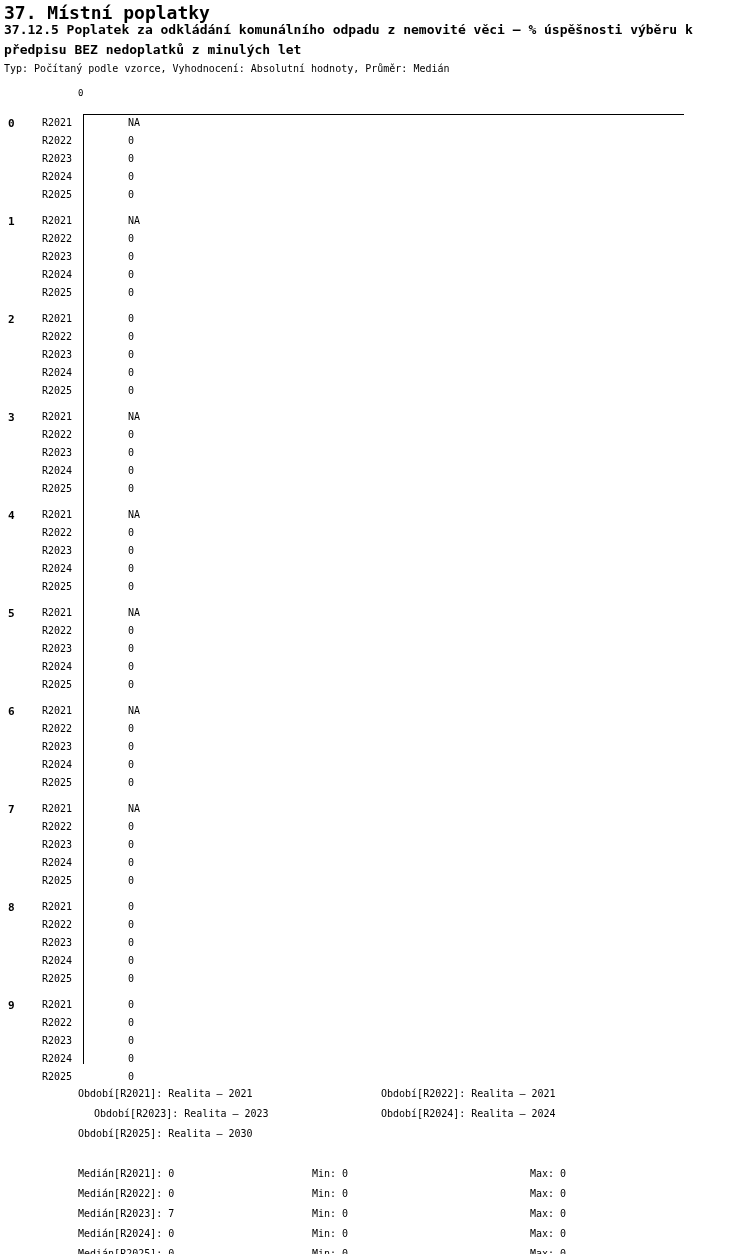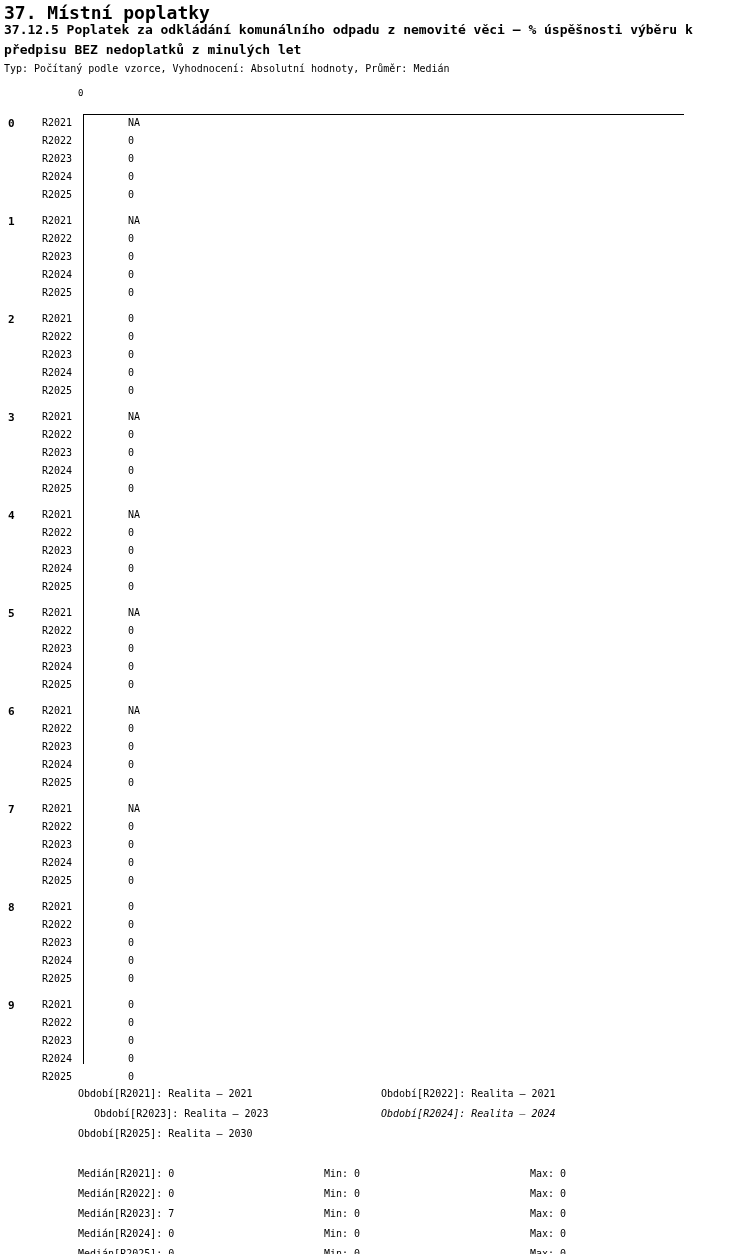--- a/index.html
+++ b/index.html
@@ -137,21 +137,21 @@
     height: 20px;
   }
   .stat-median {
     position: absolute;
     left: 78px;
     top: 0;
     white-space: nowrap;
   }
   .stat-min {
     position: absolute;
-    left: 324px;
+    left: 312px;
     top: 0;
     white-space: nowrap;
   }
   .stat-max {
     position: absolute;
     left: 530px;
     top: 0;
     white-space: nowrap;
   }
 </style>
@@ -399,21 +399,21 @@
             <div class="row-value">0</div>
           </div>
         </div>
       </div>
   </div>
 
   <div class="legend" id="legend-container">
       <div class="legend-item" style="left: 78px; top: 0px;">Období[R2021]: Realita – 2021</div>
       <div class="legend-item" style="left: 381px; top: 0px;">Období[R2022]: Realita – 2021</div>
       <div class="legend-item" style="left: 94px; top: 20px;">Období[R2023]: Realita – 2023</div>
-      <div class="legend-item" style="left: 381px; top: 20px; font-style: italic;">Období[R2024]: Realita – 2024</div>
+      <div class="legend-item" style="left: 381px; top: 20px;">Období[R2024]: Realita – 2024</div>
       <div class="legend-item" style="left: 78px; top: 40px;">Období[R2025]: Realita – 2030</div>
     </div>
 
   <div class="stats" id="stats-container">
       <div class="stat-row" style="top: 0px;">
         <div class="stat-median">Medián[R2021]: 0</div>
         <div class="stat-min">Min: 0</div>
         <div class="stat-max">Max: 0</div>
       </div>
       <div class="stat-row" style="top: 20px;">

